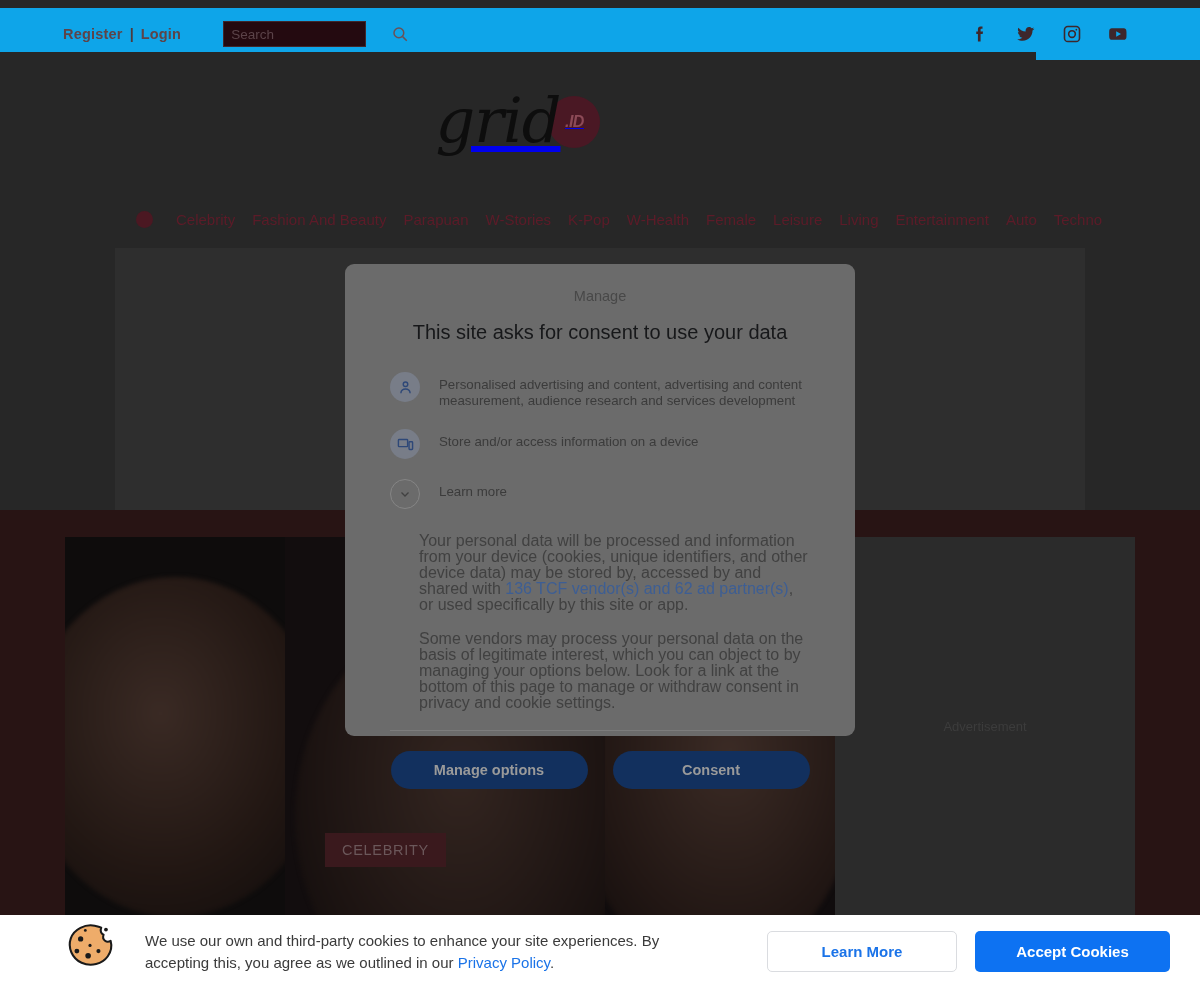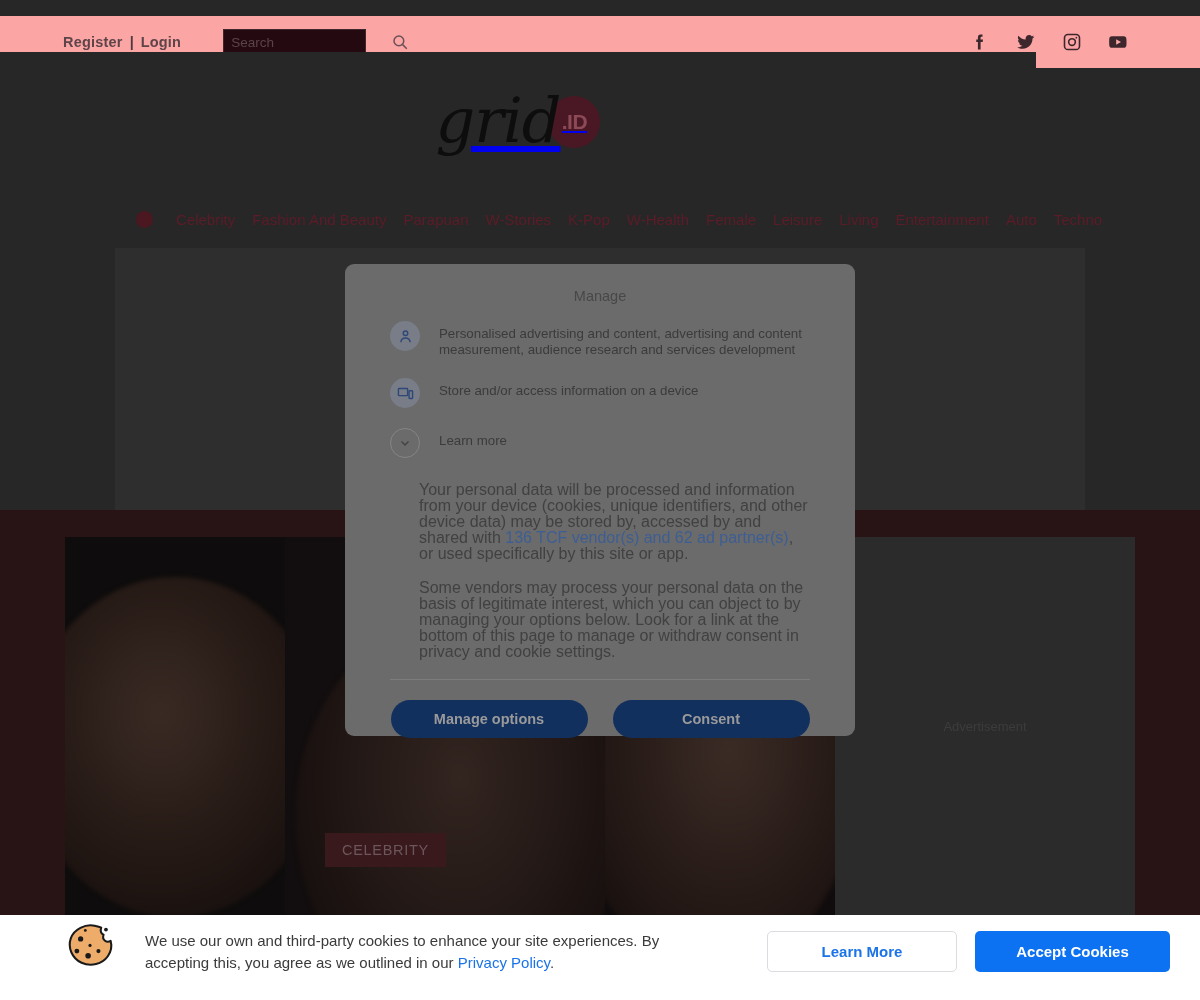--- a/index.html
+++ b/index.html
@@ -5,23 +5,23 @@
   * { box-sizing: border-box; margin: 0; padding: 0; }
   html, body { width: 1200px; height: 1000px; overflow: hidden; }
   body {
     font-family: "Liberation Sans", sans-serif;
     background: #272727;
     position: relative;
   }
 
   
   .topbar {
-    position: absolute; top: 16px; left: 0;
+    position: absolute; top: 8px; left: 0;
     width: 1200px; height: 52px;
-    background: #fca5a5;
+    background: #0ea5e9;
     display: flex; align-items: center;
   }
   .topbar-left { display: flex; align-items: center; padding-left: 63px; }
   .auth-link {
     color: #5d4449; font-size: 14.5px; font-weight: bold;
     text-decoration: none; letter-spacing: .2px;
   }
   .auth-sep { color: #4c3a3e; font-size: 14.5px; margin: 0 7px; font-weight: bold; }
   .search-wrap { display: flex; align-items: center; margin-left: 42px; }
   .search-input {
@@ -61,22 +61,23 @@
     color: #0d0d0d; letter-spacing: -1px;
     transform: translateY(-2px);
   }
   .logo-badge {
     width: 52px; height: 52px; border-radius: 50%;
     background: #4a1824;
     display: flex; align-items: center; justify-content: center;
     margin-left: -12px;
   }
   .logo-badge span {
-    color: #8c4a57; font-size: 21px; font-weight: bold;
+    color: #8c4a57; font-size: 16px; font-weight: bold;
     letter-spacing: -.5px;
+    font-style: italic;
   }
 
   
   .nav {
     position: absolute; top: 200px; left: 0;
     width: 1200px; height: 38px;
     display: flex; align-items: center;
     padding-left: 136px; gap: 17px;
   }
   .nav-home-icon {
@@ -298,20 +299,21 @@
       </div>
   </div>
   <div class="hero-badge">CELEBRITY</div>
   <div class="hero-sidebar">
     <span class="hero-sidebar-label">Advertisement</span>
   </div>
 </section>
 
 <div class="cmp-dialog">
   <div class="cmp-welcome">Manage</div>
+  <h2 class="cmp-title">This site asks for consent to use your data</h2>
 
   <div class="cmp-row">
     <span class="cmp-icon">
       <svg width="17" height="17" viewBox="0 0 24 24" fill="none" stroke="currentColor" stroke-width="2">
         <circle cx="12" cy="7.5" r="3.2"></circle>
         <path d="M5.5 20c0-3.6 2.9-6 6.5-6s6.5 2.4 6.5 6"></path>
       </svg>
     </span>
     <span class="cmp-row-text">Personalised advertising and content, advertising and content measurement, audience research and services development</span>
   </div>

